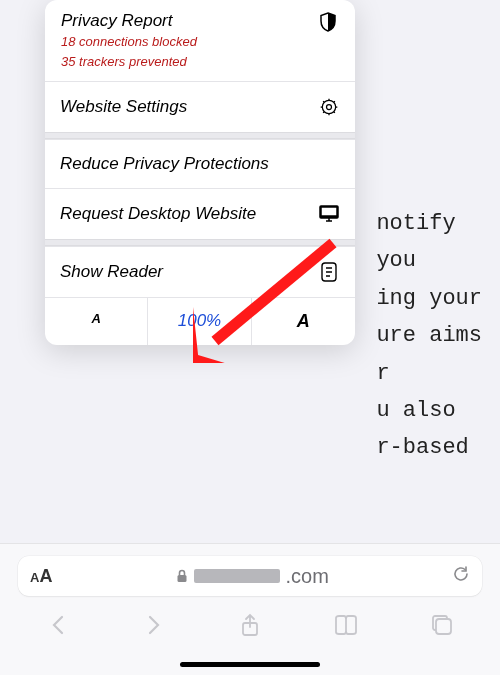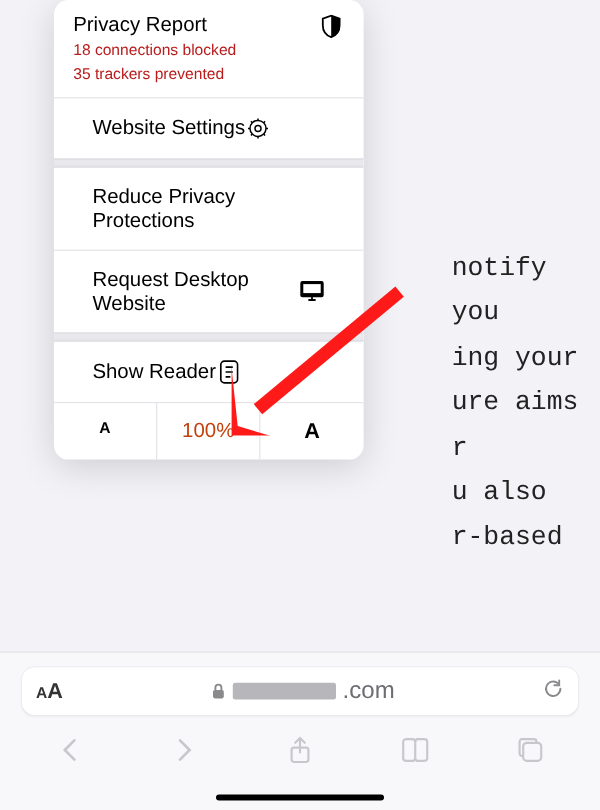--- a/index.html
+++ b/index.html
@@ -22,36 +22,38 @@
   line-height: 1.7;
   text-align: left;
 }
 .bg-text div { white-space: nowrap; font-family: Liberation Mono, monospace; }
 
 
 .popup {
   position: absolute;
   left: 45px;
   top: 0px;
-  width: 258px;
+  width: 310px;
   background: #fff;
   border-radius: 12px;
   box-shadow: 0 6px 30px rgba(0,0,0,0.15);
   overflow: hidden;
+  font-style: italic;
 }
 .section {
   padding: 11px 16px;
   display: flex;
   align-items: flex-start;
   justify-content: space-between;
 }
 .row {
-  padding: 14px 32px;
+  padding: 14px 15px;
   display: flex;
   align-items: center;
+  justify-content: space-between;
   border-top: 0.5px solid #e4e4e8;
   font-size: 17px;
   color: #000;
 }
 .row:first-child { border-top: none; }
 .title { font-size: 17px; color: #000; }
 .sub { font-size: 13px; color: #b91c1c; line-height: 1.35; margin-top: 2px; }
 .thick-sep { height: 7px; background: #e9e9ed; border-top: 0.5px solid #dcdce0; border-bottom: 0.5px solid #dcdce0; }
 .icon { width: 22px; height: 22px; display: flex; align-items: center; justify-content: center; color: #000; flex-shrink: 0; }
 .zoom-row {
@@ -60,21 +62,21 @@
   border-top: 0.5px solid #e4e4e8;
 }
 .zoom-cell {
   padding: 13px 0;
   text-align: center;
   border-right: 0.5px solid #e4e4e8;
 }
 .zoom-cell:last-child { border-right: none; }
 .zoom-small { font-size: 13px; font-weight: 600; }
 .zoom-large { font-size: 18px; font-weight: 600; }
-.zoom-pct { font-size: 17px; color: #c2410c; }
+.zoom-pct { font-size: 17px; color: #1d4ed8; }
 
 
 .arrow {
   position: absolute;
   left: 193px;
   top: 233px;
   width: 160px;
   height: 130px;
   pointer-events: none;
 }

